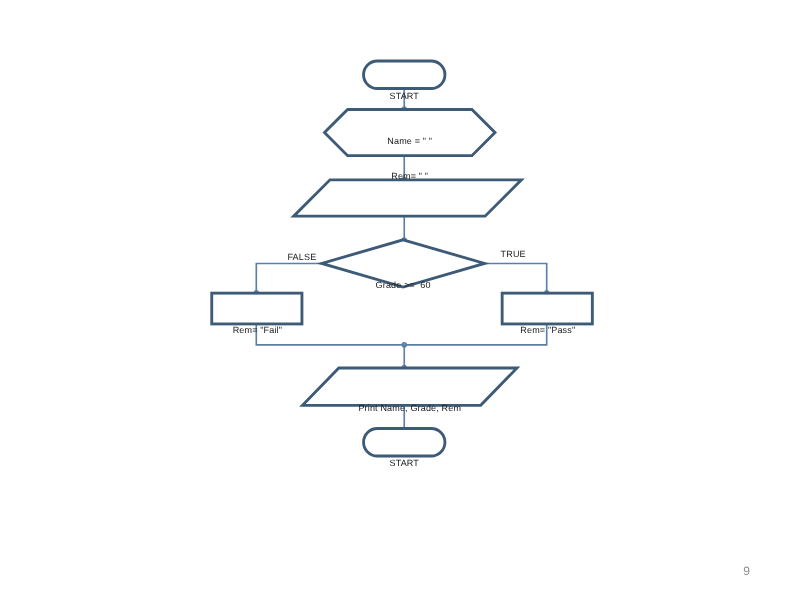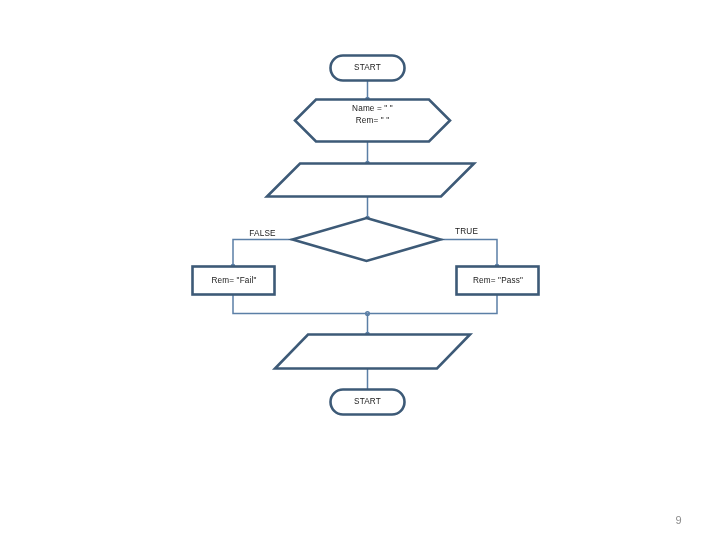--- a/index.html
+++ b/index.html
@@ -45,20 +45,21 @@
   .node-label {
     position: absolute;
     color: #1a1a1a;
     font-family: "Liberation Sans", sans-serif;
     font-size: 8.2px;
     line-height: 11.5px;
     text-align: center;
     white-space: pre;
     letter-spacing: 0.15px;
     pointer-events: none;
+    margin-top: 20px;
   }
   .branch-label {
     position: absolute;
     color: #1a1a1a;
     font-family: "Liberation Sans", sans-serif;
     font-size: 8.2px;
     line-height: 10px;
     text-align: center;
     letter-spacing: 0.2px;
   }
@@ -127,27 +128,29 @@
   </svg>
 
   <div class="node-label" style="left:330px; top:62px; width:75px;">START</div>
 
   <div class="node-hit" style="left:295px; top:103px; width:155px;">
     <div class="node-label" style="position:static; width:100%;">Name = " "</div>
     <div class="node-label" style="position:static; width:100%;">Rem= " "</div>
   </div>
 
 
+  <div class="node-label" style="left:292px; top:234px; width:149px;">Grade &gt;=  60</div>
 
-  <div class="branch-label" style="left:240px; top:229px; width:45px;">FALSE</div>
+  <div class="branch-label" style="left:252px; top:229px; width:45px;">FALSE</div>
 
   <div class="branch-label" style="left:444px; top:227px; width:45px;">TRUE</div>
 
   <div class="node-label" style="left:193px; top:275px; width:82px;">Rem= "Fail"</div>
 
   <div class="node-label" style="left:457px; top:275px; width:82px;">Rem= "Pass"</div>
 
+  <div class="node-label" style="left:291px; top:346px; width:163px;">Print Name, Grade, Rem</div>
 
   <div class="node-label" style="left:330px; top:396px; width:75px;">START</div>
 
   <div id="page-number">9</div>
 
 </div>
 
 </body></html>

